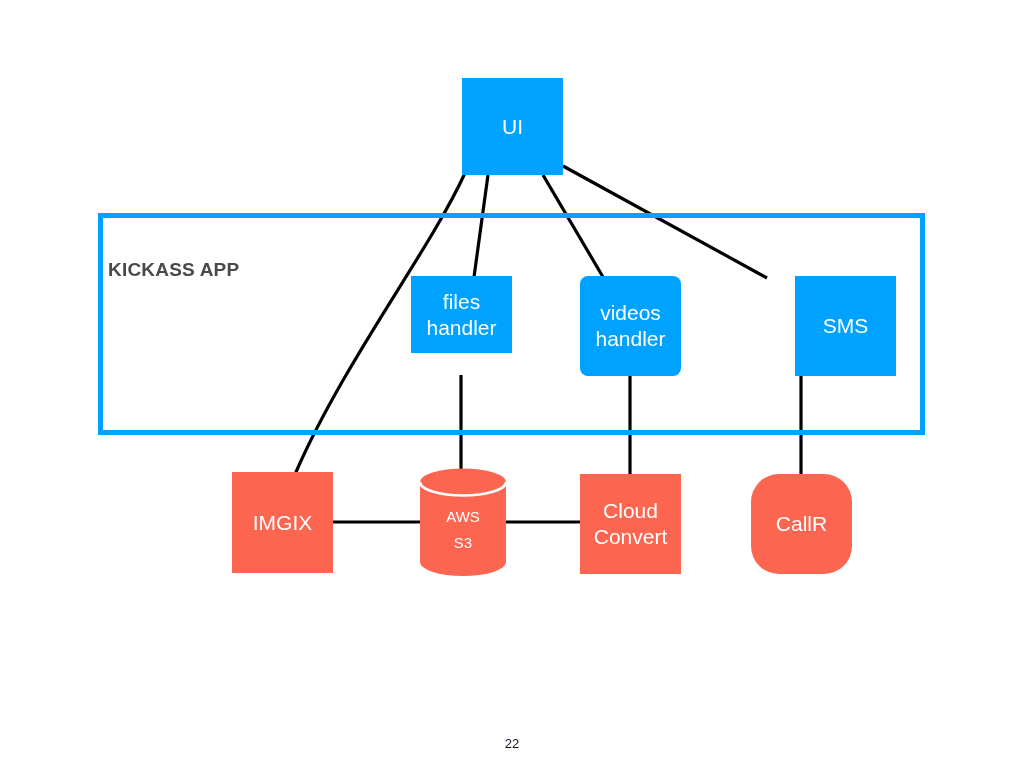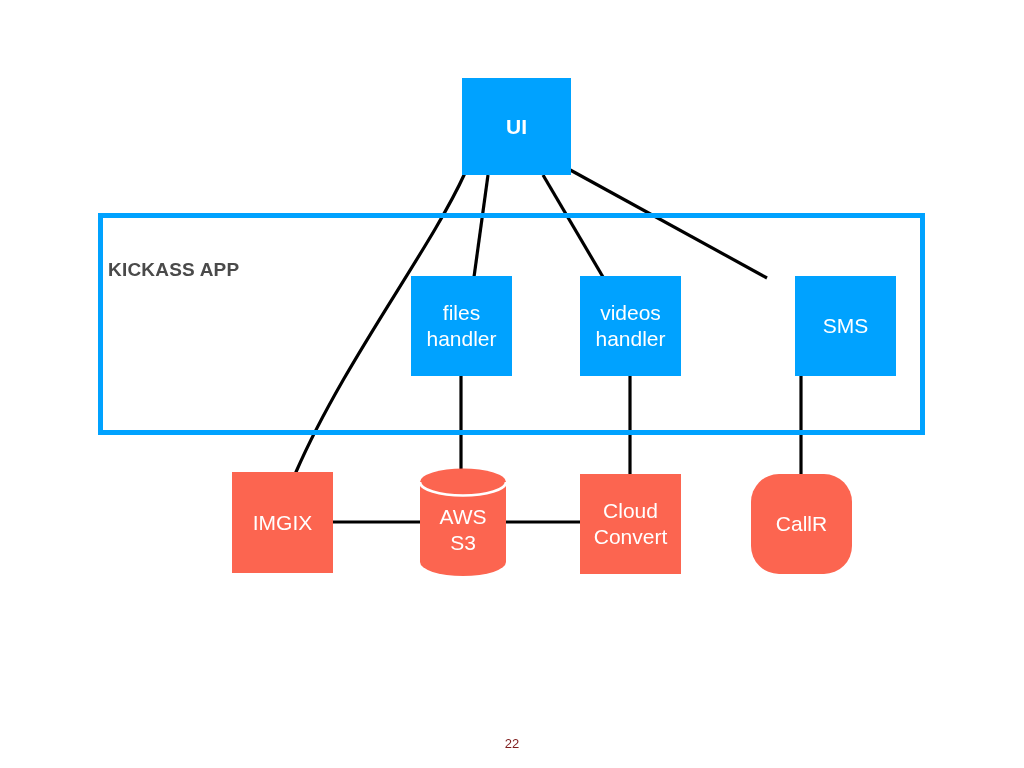--- a/index.html
+++ b/index.html
@@ -74,31 +74,31 @@
   .cyl .cyl-svg {
     position: absolute;
     left: 0; top: 0;
   }
   .cyl .cyl-label {
     position: absolute;
     left: 0;
     width: 100%;
     text-align: center;
     color: #ffffff;
-    font-size: 21px;
+    font-size: 15px;
     line-height: 26px;
     white-space: pre-line;
     z-index: 2;
   }
 
   
   .page-number {
     position: absolute;
     font-size: 13px;
-    color: #7f1d1d;
+    color: #0f172a;
     text-align: center;
   }
 </style>
 </head>
 <body>
 
 <div id="slide">
 
   <svg id="edges" viewBox="0 0 1024 768" width="1024" height="768" xmlns="http://www.w3.org/2000/svg">
 
@@ -117,30 +117,30 @@
     <line x1="801" y1="375" x2="801" y2="476" stroke="#000000" stroke-width="3.2"></line>
 
     <line x1="331" y1="522" x2="424" y2="522" stroke="#000000" stroke-width="3.2"></line>
 
     <line x1="503" y1="522" x2="583" y2="522" stroke="#000000" stroke-width="3.2"></line>
   </svg>
 
   <div class="group-box" style="left:98px; top:213px; width:827px; height:222px; border:5px solid #00a2ff;"></div>
   <div class="group-label" style="left:108px; top:227px;margin-top:32px;">KICKASS APP</div>
 
-  <div class="node blue" style="left:462px; top:78px; width:109px; height:97px;font-weight:bold;">
+  <div class="node blue" style="left:462px; top:78px; width:101px; height:97px;">
     <span>UI</span>
   </div>
 
-  <div class="node blue" style="left:411px; top:276px; width:101px; height:100px;">
+  <div class="node blue" style="left:411px; top:276px; width:101px; height:77px;">
     <span>files
 handler</span>
   </div>
 
-  <div class="node blue" style="left:580px; top:276px; width:101px; height:100px;">
+  <div class="node blue" style="left:580px; top:276px; width:101px; height:100px;border-radius:8px;">
     <span>videos
 handler</span>
   </div>
 
   <div class="node blue" style="left:751px; top:276px; width:101px; height:100px;margin-left:44px;">
     <span>SMS</span>
   </div>
 
   <div class="node red" style="left:232px; top:472px; width:101px; height:101px;">
     <span>IMGIX</span>

